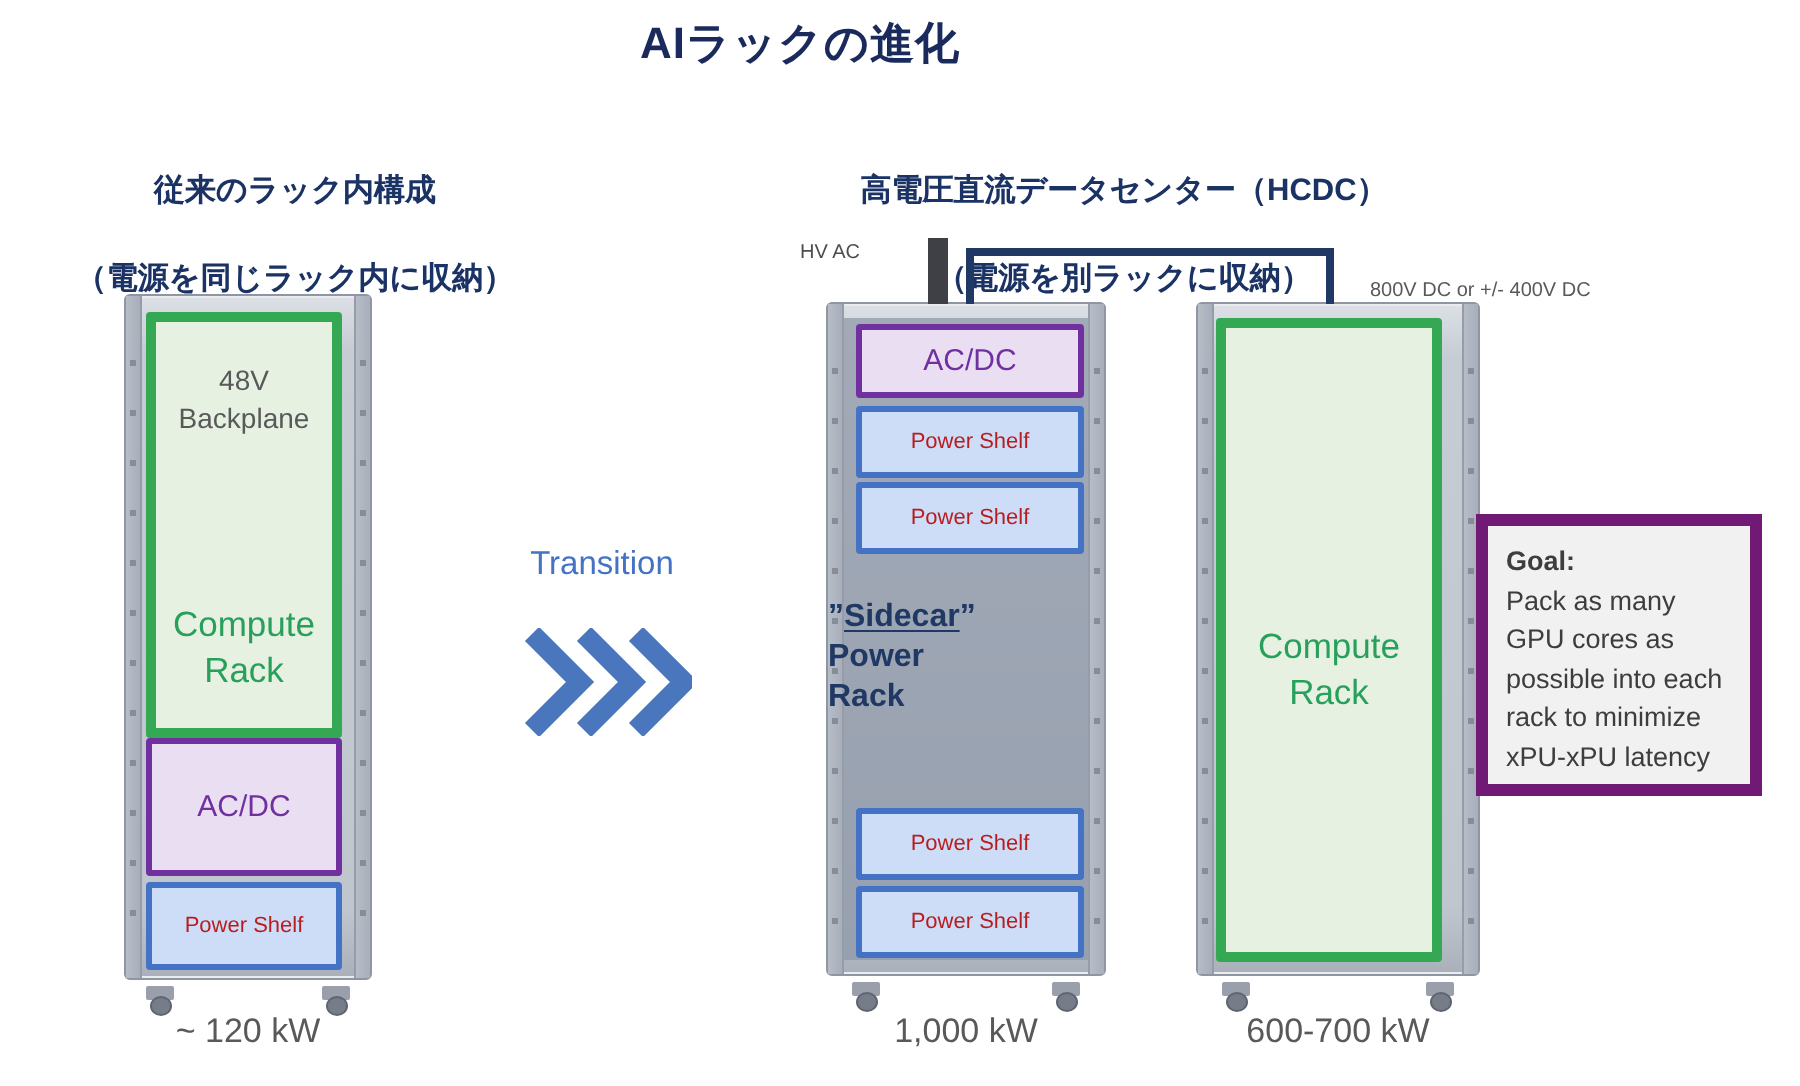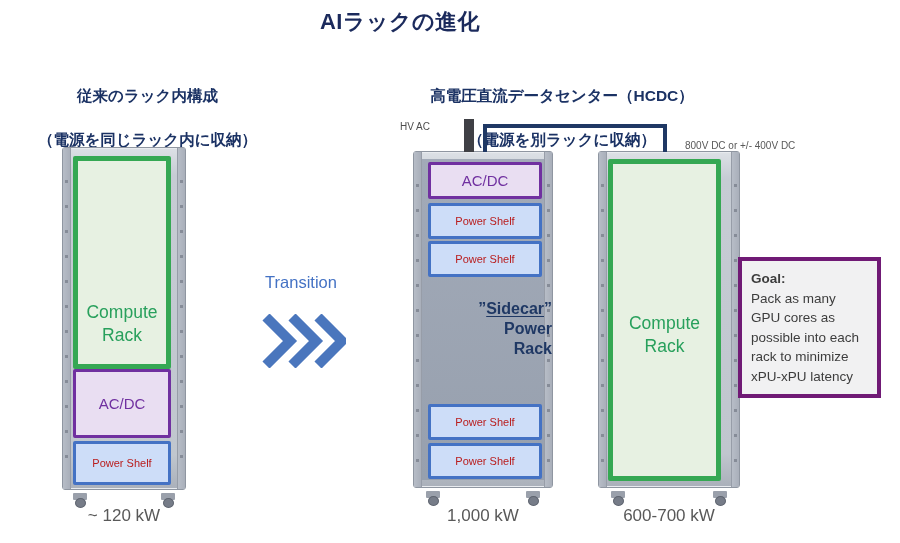--- a/index.html
+++ b/index.html
@@ -66,38 +66,38 @@
     background:#e9def2; border:3px solid #7030A0; color:#7030A0; font-size:15px;
   }
   .pshelf {
     background:#cdddf8; border:3px solid #4472C4; color:#b91c1c; font-size:11px;
   }
   .sidecar-interior {
     position:absolute; left:8px; top:7px; right:8px; bottom:7px;
     background:linear-gradient(180deg,#a2aab8,#97a0ae);
   }
   .sidecar-name {
-    position:absolute; left:0; right:0; text-align:right;
+    position:absolute; left:0; right:0; text-align:left;
     color:#1f3864; font-weight:bold; font-size:16px; line-height:20px;
   }
   .sidecar-name .line { display:block; }
   .sidecar-name .uln { text-decoration:underline; text-underline-offset:2px; }
 
   
   .hvac-bar { background:#3f4045; }
   .dc-bracket {
     border-top:4px solid #1f3864; border-left:4px solid #1f3864; border-right:4px solid #1f3864;
   }
   .small-gray { color:#4d4d4d; font-size:10px; }
   .kw-label { color:#595959; font-size:17px; text-align:center; }
 
   .transition-label { color:#4472C4; font-size:16.5px; text-align:center; }
 
   .goal-box {
-    background:#f1f1f2; border:4px solid #701a75; padding:8px 9px;
+    background:#f1f1f2; border:6px solid #701a75; padding:8px 9px;
     color:#3d3d3d; font-size:13.5px; line-height:19.5px;
   }
   .goal-box .goal-title { font-weight:bold; display:block; }
 </style>
 </head>
 <body>
 
 <div class="canvas">
 
   <div class="abs slide-title">AIラックの進化</div>
@@ -113,20 +113,24 @@
 
   <div class="rack" style="left:62px; top:147px; width:124px; height:343px;">
     <div class="rack-post left">
         <i></i>
       </div>
     <div class="rack-post right">
         <i></i>
       </div>
 
     <div class="green-area" style="left:10px; top:8px; width:98px; height:213px;">
+      <div class="backplane-label">
+        <span>48V</span>
+        <span>Backplane</span>
+      </div>
       <div class="compute-label" style="top:140px;">
         <span>Compute</span>
         <span>Rack</span>
       </div>
     </div>
 
     <div class="module acdc" style="left:10px; top:221px; width:98px; height:69px;">AC/DC</div>
     <div class="module pshelf" style="left:10px; top:293px; width:98px; height:44px;">Power Shelf</div>
 
     <div class="caster" style="left:10px;"></div>

